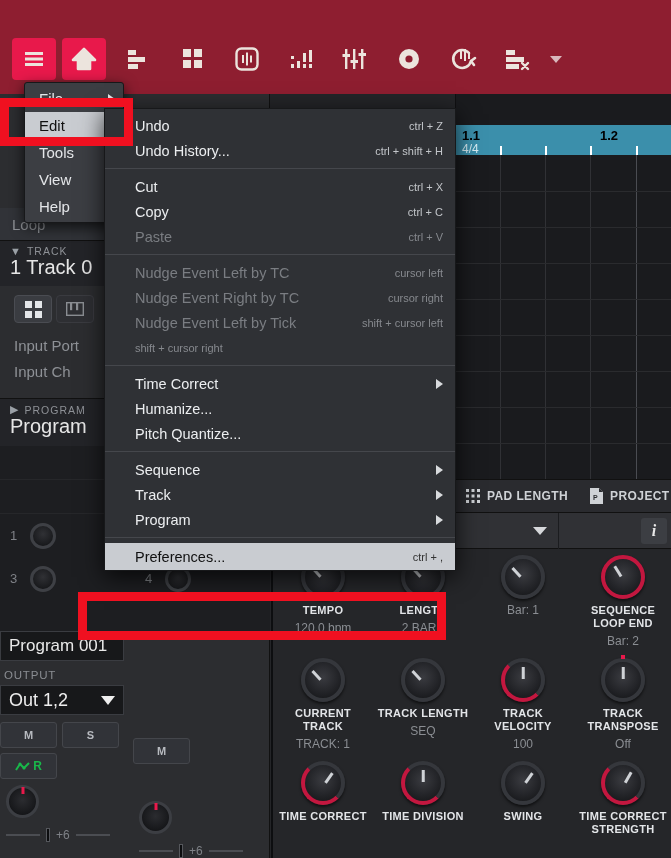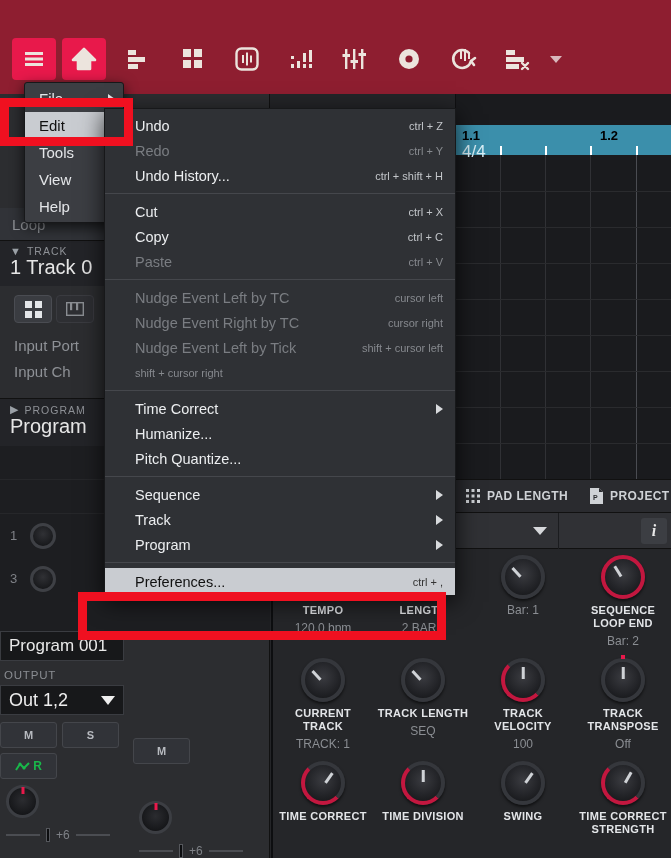--- a/index.html
+++ b/index.html
@@ -114,21 +114,21 @@
   }
   .grid-area {
     position:absolute; left:456px; top:94px; width: 215px; height: 385px;
     background: #1a1b1e;
   }
   .ruler {
     position:absolute; left:0; top:31px; width:215px; height: 30px;
     background:#3b8fab;
   }
   .ruler .bar-lbl { position:absolute; color:#000000; font-size:13px; font-weight:bold; }
-  .ruler .sig { position:absolute; color:#d8eef5; font-size:17px; }
+  .ruler .sig { position:absolute; color:#d8eef5; font-size:12px; }
   .ruler-tick { position:absolute; bottom:0; width:2px; height:9px; background:#fff; }
   .gridlines { position:absolute; left:0; top:61px; width:215px; height:324px; }
   .gv { position:absolute; top:0; width:1px; height:324px; background:#303135; }
   .gv.strong { background:#4a4c52; }
   .gh { position:absolute; left:0; width:215px; height:1px; background:#2a2b2e; }
 
   
   .tabbar {
     position:absolute; left:456px; top:479px; width:215px; height:34px;
     background:#2a2b2f; border-top:1px solid #111; border-bottom:1px solid #111;
@@ -619,24 +619,20 @@
     </div>
   </div>
 
   <div class="editmenu">
 
     <div>
       <div class="em-item">
         <span>Undo</span>
         <span class="em-accel">ctrl + Z</span>
       </div>
-      <div class="em-item dim">
-        <span>Redo</span>
-        <span class="em-accel">ctrl + Y</span>
-      </div>
       <div class="em-item">
         <span>Undo History...</span>
         <span class="em-accel">ctrl + shift + H</span>
       </div>
     </div>
     <div class="em-sep"></div>
 
     <div>
       <div class="em-item">
         <span>Cut</span>

